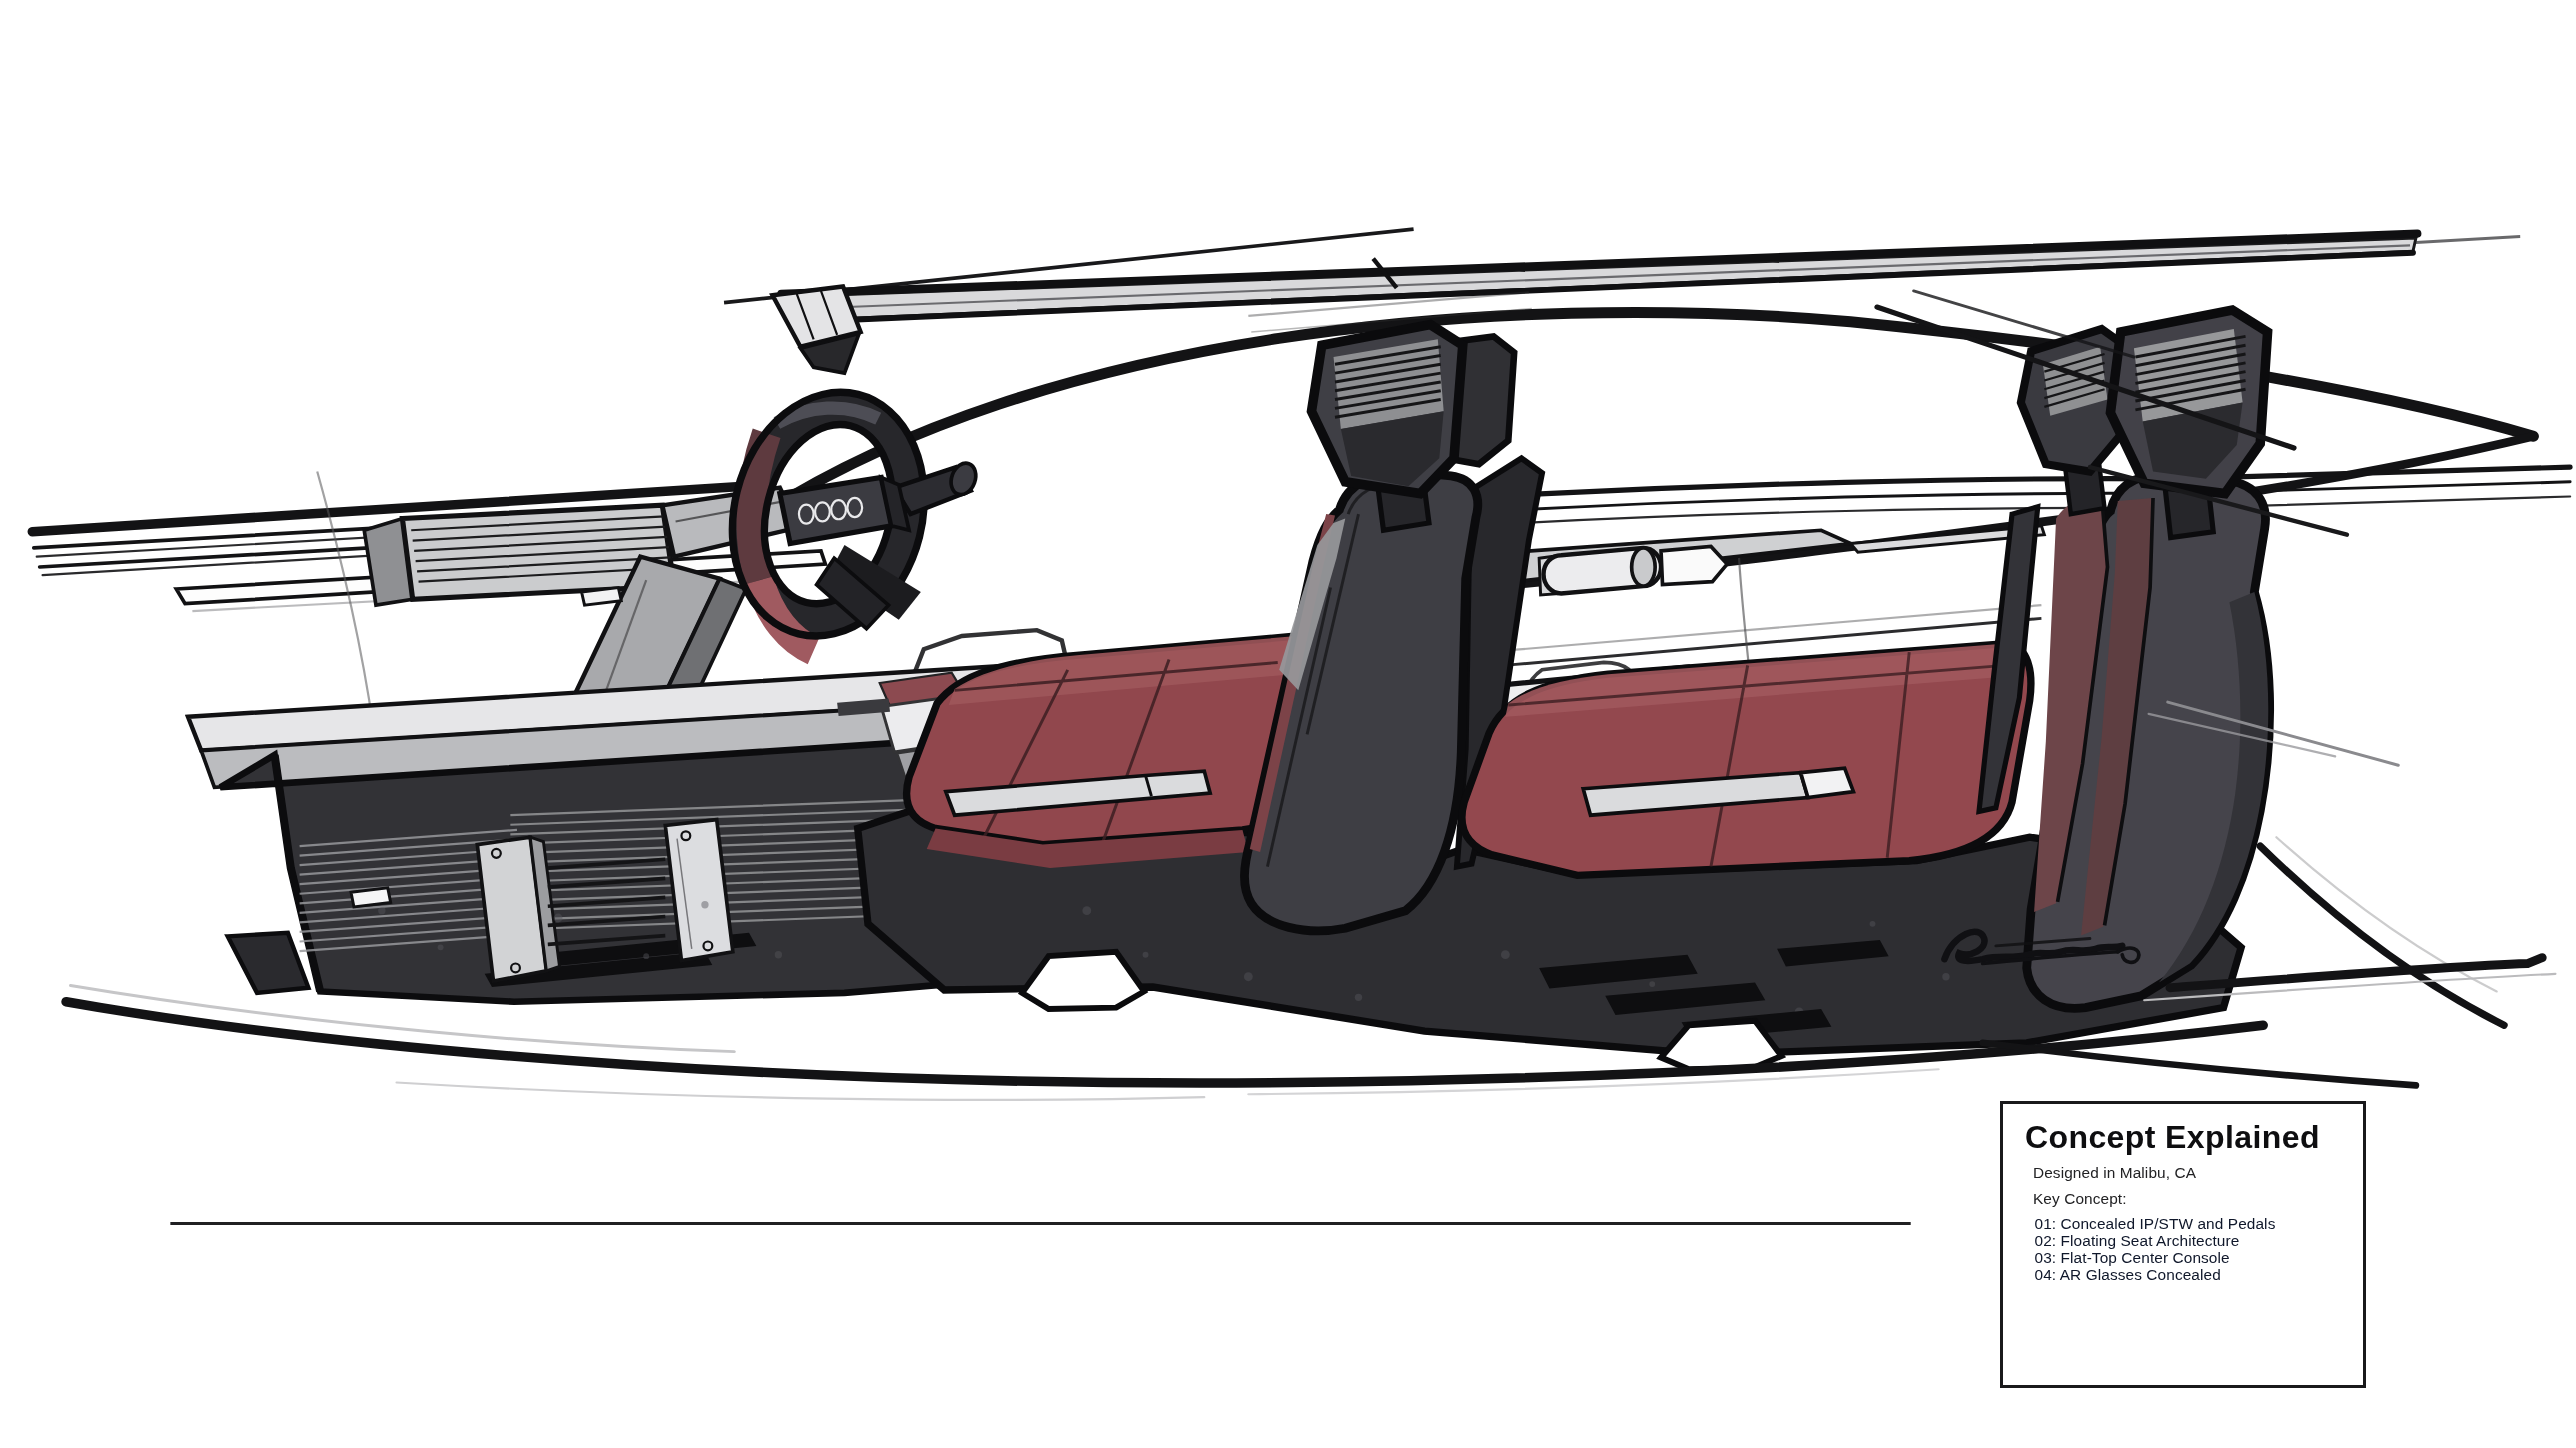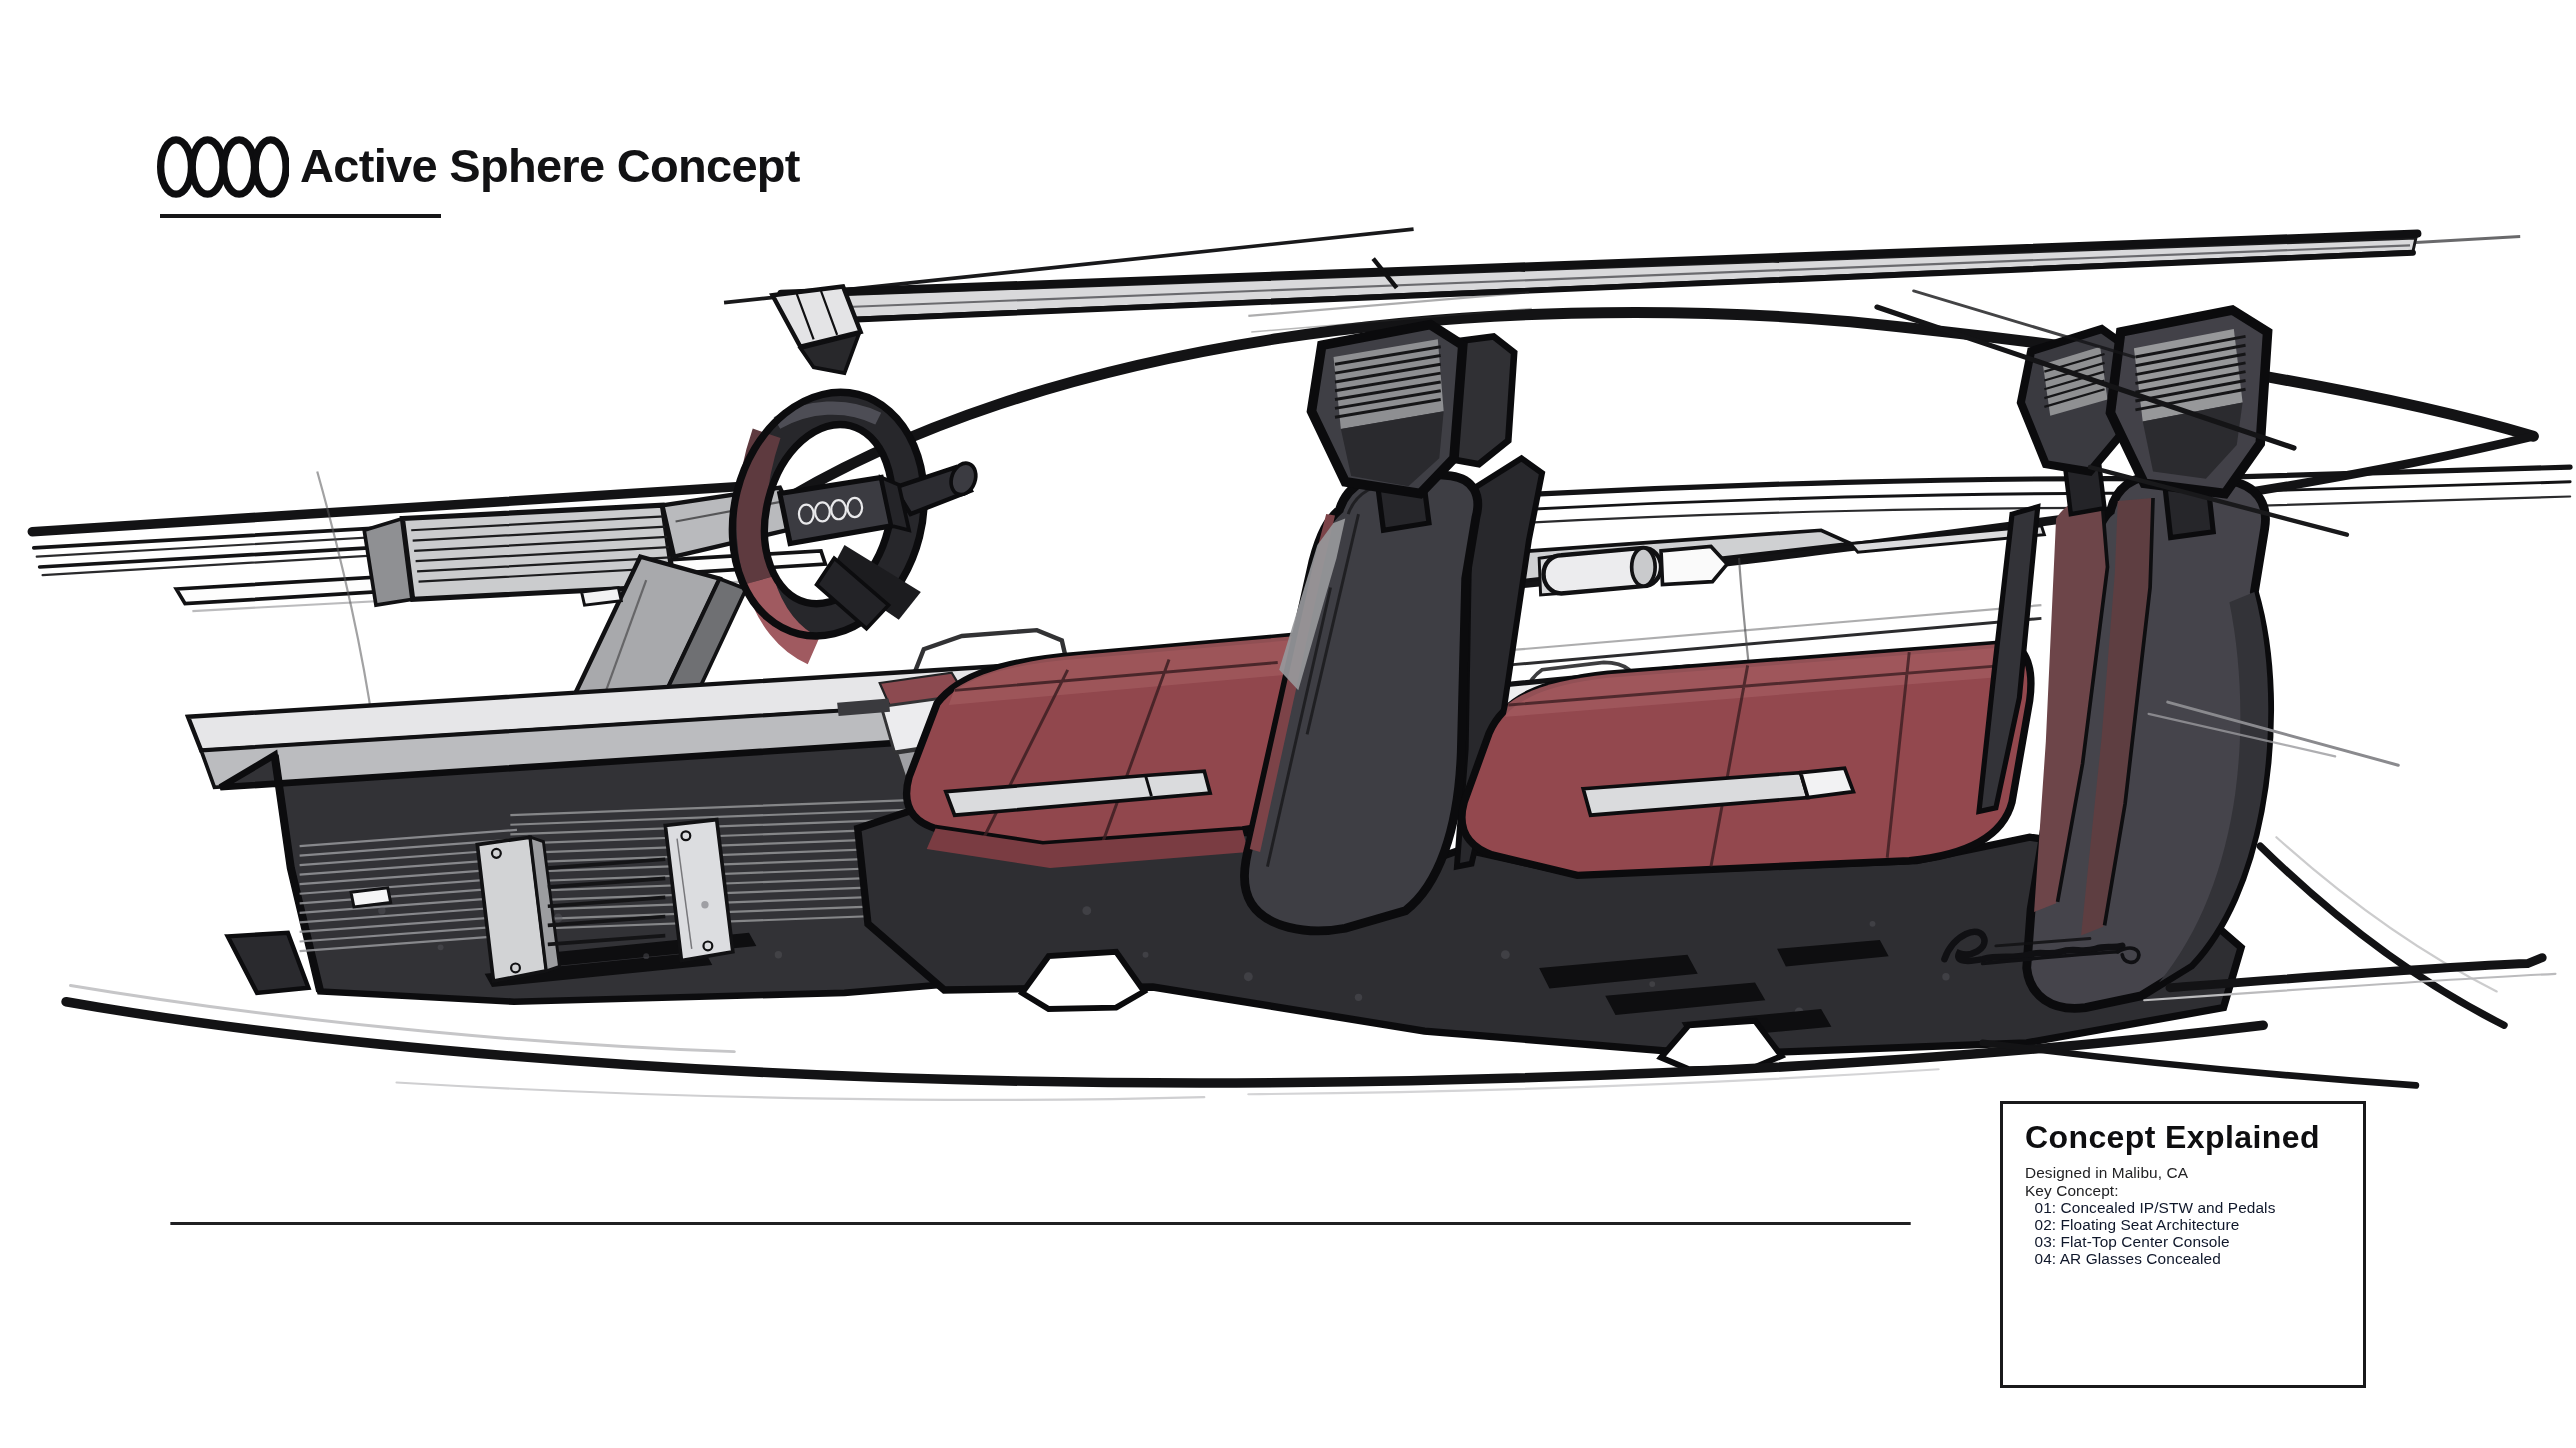--- a/index.html
+++ b/index.html
@@ -11,41 +11,29 @@
   #page-title{position:absolute;left:300px;top:142px;margin:0;font-size:47px;line-height:48px;
               font-weight:700;letter-spacing:-0.7px;color:#121214;white-space:nowrap;}
   #logo-underline{position:absolute;left:160px;top:214px;width:281px;height:3.7px;background:#161618;}
   
   #sketch{position:absolute;left:0;top:0;width:2576px;height:1449px;}
   
   #concept-box{position:absolute;left:2000px;top:1101px;width:366px;height:287px;box-sizing:border-box;
                border:3.7px solid #19191b;background:#ffffff;padding:16px 22px;}
   #concept-box h2{margin:0 0 10.3px 0;font-size:32px;line-height:34px;font-weight:700;
                   letter-spacing:0.4px;color:#0e0e10;}
-  #concept-box .line{margin:0;font-size:15.4px;line-height:17.6px;color:#222224;letter-spacing:0.1px;}
+  #concept-box .line{margin:8px;font-size:15.4px;line-height:17.6px;color:#222224;letter-spacing:0.1px;}
   #feature-list{margin:0;padding:0 0 0 9.5px;list-style:none;}
   #feature-list li{font-size:15.4px;line-height:17px;color:#0f172a;letter-spacing:0.1px;}
 </style>
 </head>
 <body>
 
 <div id="canvas">
 
-  <div id="header">
-    <svg id="audi-logo" viewBox="0 0 180 84" aria-hidden="true">
-      <g fill="none" stroke="#0d0d0f" stroke-width="10">
-        <ellipse cx="26" cy="42" rx="21" ry="37"></ellipse>
-        <ellipse cx="69" cy="42" rx="21" ry="37"></ellipse>
-        <ellipse cx="112" cy="42" rx="21" ry="37"></ellipse>
-        <ellipse cx="155" cy="42" rx="21" ry="37"></ellipse>
-      </g>
-    </svg>
-    <h1 id="page-title">Active Sphere Concept</h1>
-    <div id="logo-underline"></div>
-  </div>
 
   <svg id="sketch" viewBox="0 0 3508 1973" aria-hidden="true">
 
     <g fill="none" stroke="#131315" stroke-linecap="round">
       <path d="M1032,704 C1420,452 2040,396 2520,438 C2920,478 3240,532 3450,594" stroke-width="15"></path>
       <path d="M1945,806 C2250,782 2560,740 2860,700 C3100,668 3300,630 3450,594" stroke-width="12"></path>
     </g>
 
     <g>
       <path d="M986,412 L1925,312" stroke="#19191b" stroke-width="5" fill="none"></path>

